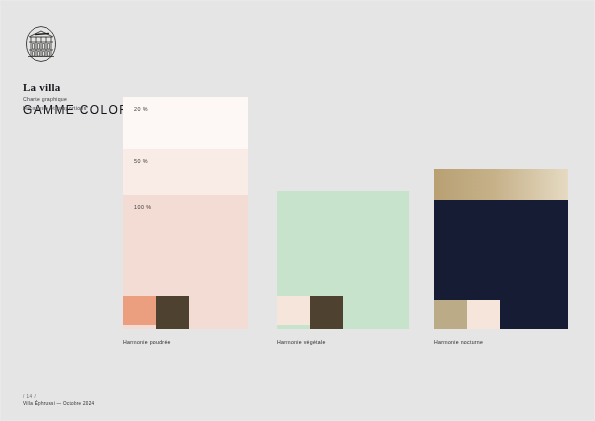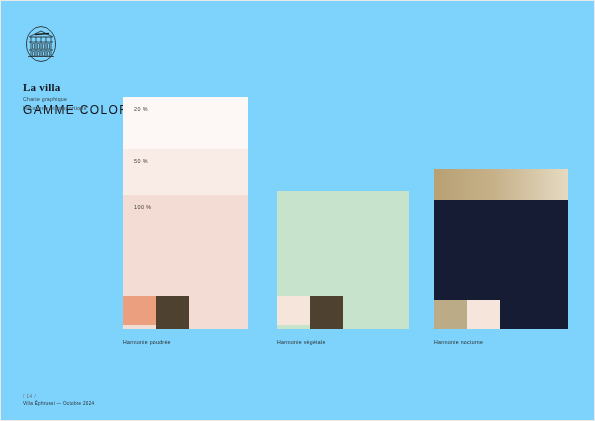--- a/index.html
+++ b/index.html
@@ -11,21 +11,21 @@
     width: 595px;
     height: 421px;
     overflow: hidden;
     font-family: "Liberation Sans", sans-serif;
     color: #1d1d1b;
     position: relative;
   }
   .page {
     position: absolute;
     inset: 0;
-    background: #7dd3fc;
+    background: #e5e5e5;
     border: 1px solid #e9e9e9;
     box-sizing: border-box;
   }
 
   
   .identity {
     position: absolute;
     left: 22px;
     top: 22px;
     width: 110px;

